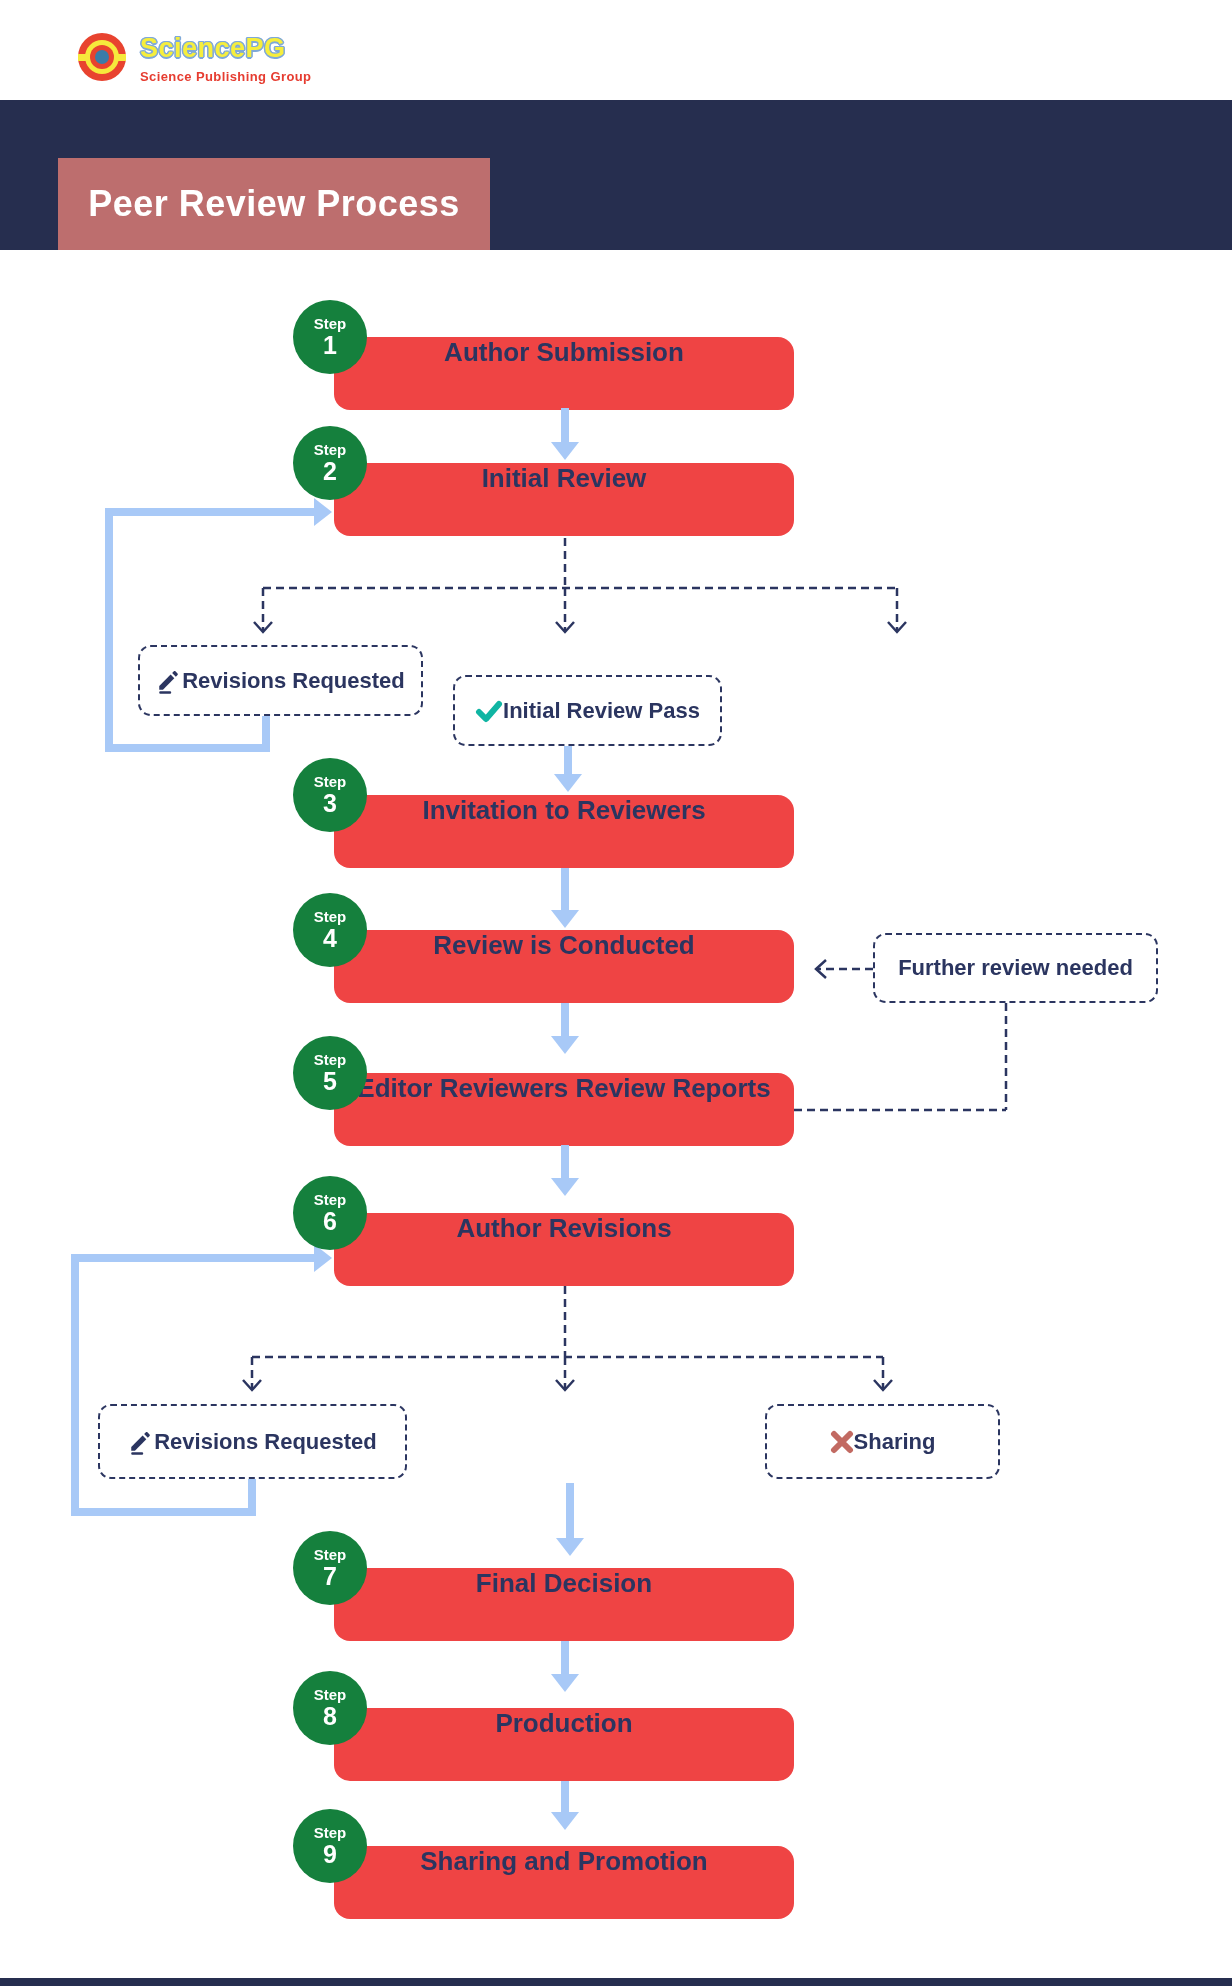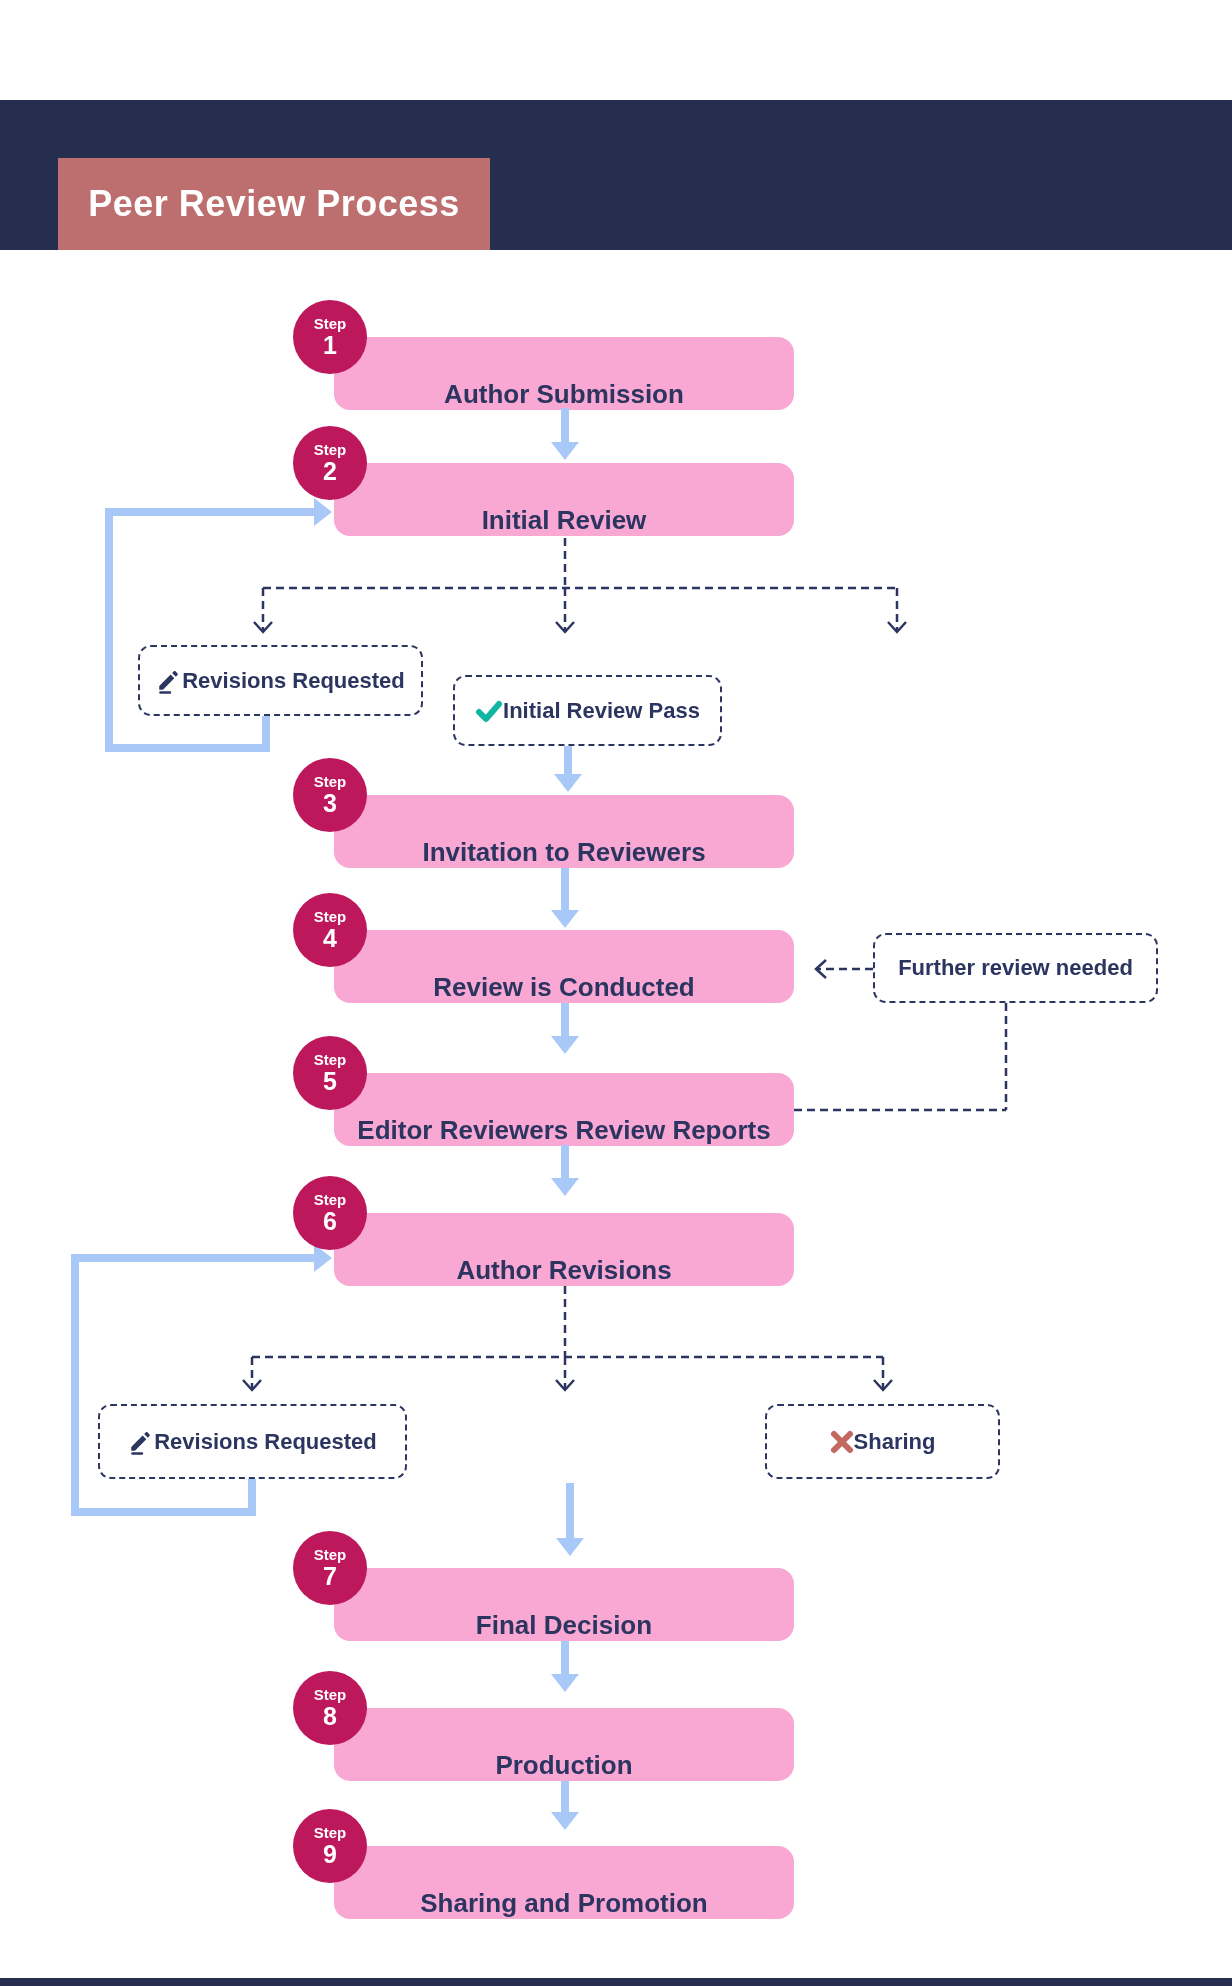--- a/index.html
+++ b/index.html
@@ -25,40 +25,55 @@
   
   .banner{position:absolute;left:0;top:100px;width:1232px;height:150px;background:#262e4f;padding-left:32px;}
   .title-box{position:absolute;left:58px;top:58px;width:432px;height:92px;background:#bd6e6e;
     display:flex;align-items:center;justify-content:center;}
   .title-box h1{margin:0;font-size:36px;font-weight:700;color:#ffffff;letter-spacing:0.5px;}
 
   .footer-bar{position:absolute;left:0;top:1978px;width:1232px;height:8px;background:#262e4f;}
 
   
   .step{position:absolute;left:334px;width:460px;height:73px;}
-  .step-box{position:absolute;left:0;top:0;width:100%;height:100%;background:#f9a8d4;border-radius:16px;
-    display:flex;align-items:flex-end;justify-content:center;}
+  .step-box{position:absolute;left:0;top:0;width:100%;height:100%;background:#ef4444;border-radius:16px;
+    display:flex;align-items:flex-start;justify-content:center;}
   .step-box span{font-size:26px;font-weight:700;color:#2b3560;}
-  .badge{position:absolute;left:-41px;top:-37px;width:74px;height:74px;border-radius:50%;background:#be185d;
+  .badge{position:absolute;left:-41px;top:-37px;width:74px;height:74px;border-radius:50%;background:#15803d;
     display:flex;flex-direction:column;align-items:center;justify-content:center;z-index:3;}
   .badge .w{font-size:15px;font-weight:700;color:#ffffff;line-height:16px;}
   .badge .n{font-size:25px;font-weight:700;color:#ffffff;line-height:26px;}
 
   .decision{position:absolute;background:#ffffff;border:2.5px dashed #2b3560;border-radius:13px;
     box-sizing:border-box;display:flex;align-items:center;justify-content:center;z-index:2;}
   .decision span{font-size:22px;font-weight:700;color:#2b3560;white-space:nowrap;}
   .decision .dicon{display:flex;align-items:center;}
 
   .svg-layer{position:absolute;left:0;top:0;z-index:1;}
 </style>
 </head>
 <body>
 
 <div id="page">
 
+  <div class="header">
+    <div class="logo">
+      <div class="logo-icon">
+        <div class="c c-outer"></div>
+        <div class="c-stripe"></div>
+        <div class="c c-yellow"></div>
+        <div class="c c-red2"></div>
+        <div class="c c-blue"></div>
+      </div>
+      <div class="logo-texts">
+        <div class="logo-name">SciencePG</div>
+        <div class="logo-tagline">Science Publishing Group</div>
+      </div>
+    </div>
+  </div>
 
   <div class="banner">
     <div class="title-box">
       <h1>Peer Review Process</h1>
     </div>
   </div>
 
   <svg class="svg-layer" width="1232" height="1986">
     <g stroke="#a8c9f7" stroke-width="8" fill="none">
       <line x1="565" y1="408" x2="565" y2="444"></line>

